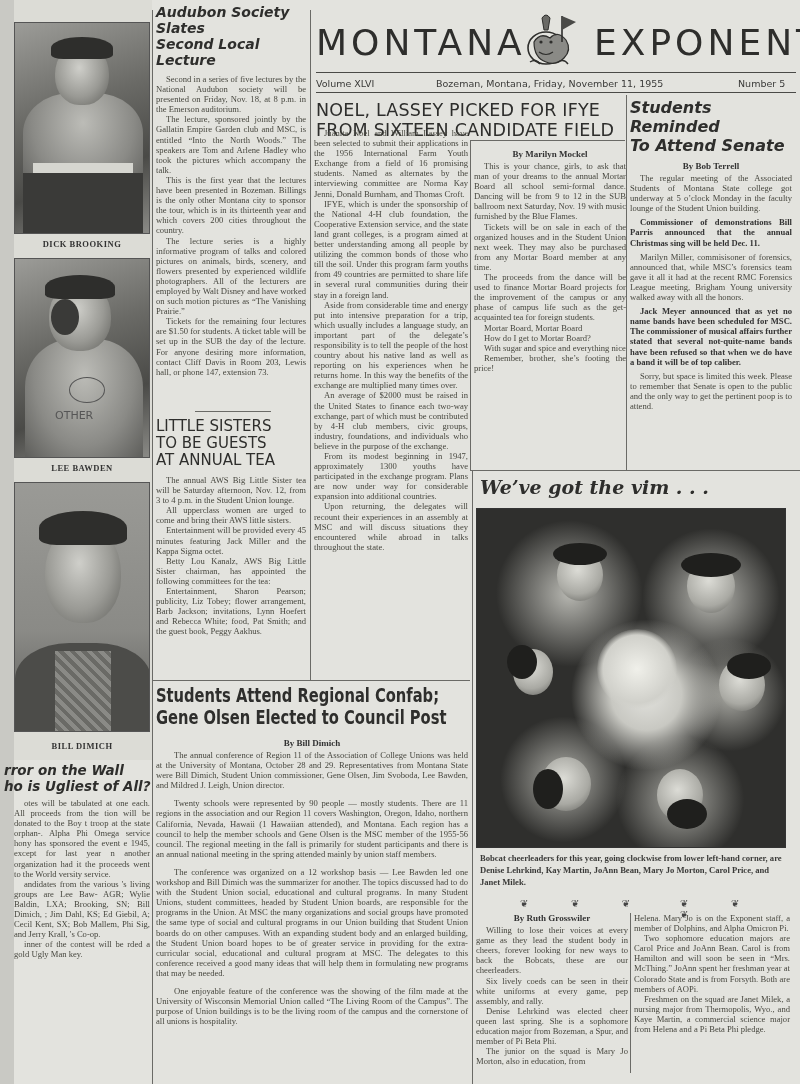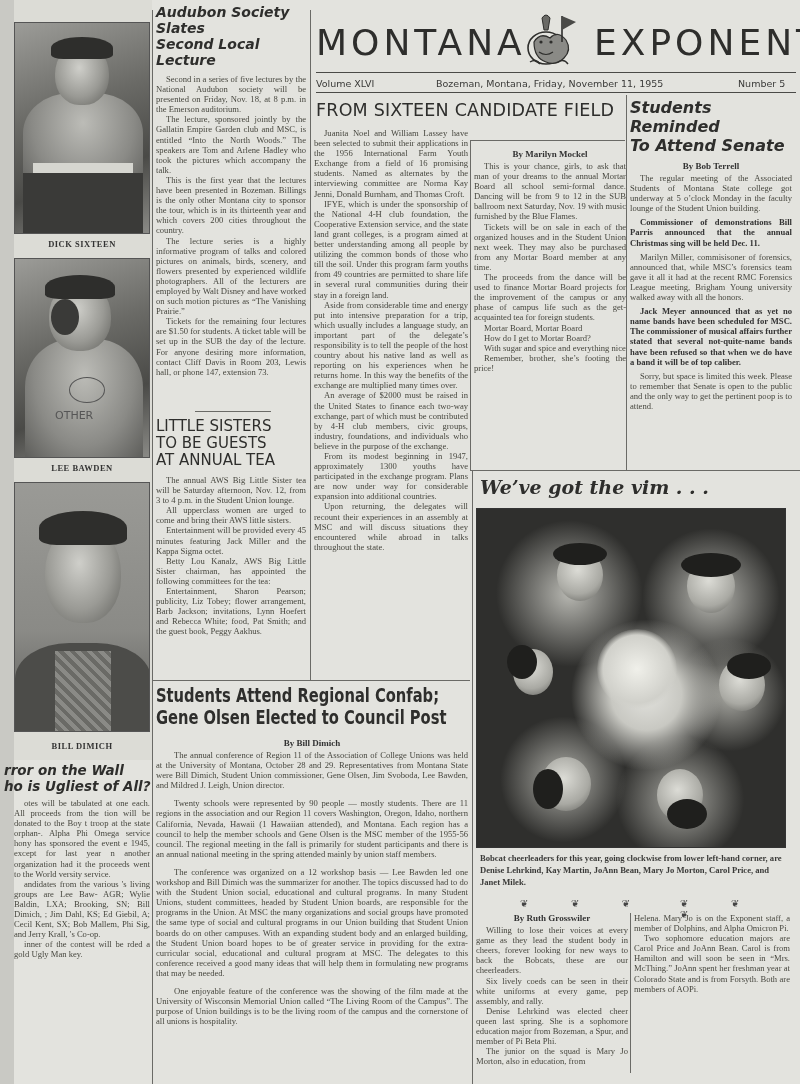--- a/index.html
+++ b/index.html
@@ -85,21 +85,21 @@
 <div class="abs" style="left:0;top:0;width:152px;height:760px;background:#dcdcd6;">
   <div class="abs" style="left:0;top:0;width:14px;height:1084px;background:#c9c9c4;"></div>
 
   <div class="photo" style="left:14px;top:22px;width:136px;height:212px;">
     <div class="torso" style="left:8px;top:70px;width:120px;height:100px;"></div>
     <div class="abs" style="left:8px;top:150px;width:120px;height:62px;background:#3a3a38;"></div>
     <div class="abs" style="left:18px;top:140px;width:100px;height:10px;background:#d6d6d0;"></div>
     <div class="face" style="left:40px;top:20px;width:54px;height:62px;"></div>
     <div class="hair" style="left:36px;top:14px;width:62px;height:22px;"></div>
   </div>
-  <div class="caption" style="left:14px;top:239px;width:136px;">DICK SIXTEEN</div>
+  <div class="caption" style="left:14px;top:239px;width:136px;">DICK BROOKING</div>
 
   <div class="photo" style="left:14px;top:258px;width:136px;height:200px;">
     <div class="torso" style="left:10px;top:80px;width:118px;height:120px;"></div>
     <div class="face" style="left:34px;top:22px;width:62px;height:70px;"></div>
     <div class="hair" style="left:30px;top:16px;width:70px;height:24px;"></div>
     <div class="abs" style="left:36px;top:40px;width:28px;height:36px;border-radius:50%;background:#3a3a38;"></div>
     <div class="abs" style="left:54px;top:118px;width:36px;height:26px;border:1px solid #555;border-radius:50% 50% 50% 50%;"></div>
     <div class="abs hd-sans" style="left:40px;top:150px;font-size:11px;color:#555;">OTHER</div>
   </div>
   <div class="caption" style="left:14px;top:463px;width:136px;">LEE BAWDEN</div>
@@ -176,20 +176,21 @@
   </div>
   <div class="abs masthead-title" style="left:282px;top:14px;">EXPONENT</div>
   <div class="rule-h" style="left:4px;top:64px;width:480px;background:#4a4a47;"></div>
   <div class="abs dateline" style="left:4px;top:70px;">Volume XLVI</div>
   <div class="abs dateline" style="left:124px;top:70px;">Bozeman, Montana, Friday, November 11, 1955</div>
   <div class="abs dateline" style="left:426px;top:70px;">Number 5</div>
   <div class="rule-h" style="left:4px;top:84px;width:480px;background:#4a4a47;"></div>
 </div>
 
 <div class="abs hd-sans" style="left:316px;top:100px;width:310px;font-size:17.5px;line-height:20px;color:#2e2e2c;letter-spacing:0.2px;">
+  <div>NOEL, LASSEY PICKED FOR IFYE</div>
   <div>FROM SIXTEEN CANDIDATE FIELD</div>
 </div>
 <div class="abs col-text" style="left:314px;top:128px;width:154px;">
   <p>Juanita Noel and William Lassey have been selected to submit their applications in the 1956 International Farm Youth Exchange from a field of 16 promising students. Named as alternates by the interviewing committee are Norma Kay Jenni, Donald Burnham, and Thomas Croft.</p>
   <p>IFYE, which is under the sponsorship of the National 4-H club foundation, the Cooperative Extension service, and the state land grant colleges, is a program aimed at better understanding among all people by utilizing the common bonds of those who till the soil. Under this program farm youths from 49 countries are permitted to share life in several rural communities during their stay in a foreign land.</p>
   <p>Aside from considerable time and energy put into intensive preparation for a trip, which usually includes a language study, an important part of the delegate’s responsibility is to tell the people of the host country about his native land as well as reporting on his experiences when he returns home. In this way the benefits of the exchange are multiplied many times over.</p>
   <p>An average of $2000 must be raised in the United States to finance each two-way exchange, part of which must be contributed by 4-H club members, civic groups, industry, foundations, and individuals who believe in the purpose of the exchange.</p>
   <p>From its modest beginning in 1947, approximately 1300 youths have participated in the exchange program. Plans are now under way for considerable expansion into additional countries.</p>
   <p>Upon returning, the delegates will recount their experiences in an assembly at MSC and will discuss situations they encountered while abroad in talks throughout the state.</p>
 </div>
@@ -256,20 +257,21 @@
   <div class="byline" style="margin-top:0;">By Ruth Grosswiler</div>
   <p>Willing to lose their voices at every game as they lead the student body in cheers, forever looking for new ways to back the Bobcats, these are our cheerleaders.</p>
   <p>Six lively coeds can be seen in their white uniforms at every game, pep assembly, and rally.</p>
   <p>Denise Lehrkind was elected cheer queen last spring. She is a sophomore education major from Bozeman, a Spur, and member of Pi Beta Phi.</p>
   <p>The junior on the squad is Mary Jo Morton, also in education, from</p>
 </div>
 <div class="rule-v" style="left:630px;top:913px;height:160px;"></div>
 <div class="abs col-text" style="left:634px;top:913px;width:156px;">
   <p style="text-indent:0;">Helena. Mary Jo is on the Exponent staff, a member of Dolphins, and Alpha Omicron Pi.</p>
   <p>Two sophomore education majors are Carol Price and JoAnn Bean. Carol is from Hamilton and will soon be seen in “Mrs. McThing.” JoAnn spent her freshman year at Colorado State and is from Forsyth. Both are members of AOPi.</p>
+  <p>Freshmen on the squad are Janet Milek, a nursing major from Thermopolis, Wyo., and Kaye Martin, a commercial science major from Helena and a Pi Beta Phi pledge.</p>
 </div>
 
 <div class="rule-h" style="left:152px;top:680px;width:318px;"></div>
 <div class="rule-v" style="left:472px;top:470px;height:614px;"></div>
 
 <div class="abs" style="left:156px;top:684px;width:312px;">
   <div style="font-family:'DejaVu Sans Condensed','DejaVu Sans',sans-serif;font-weight:bold;font-size:19px;line-height:22px;color:#2e2e2c;transform:scaleX(0.86);transform-origin:left;white-space:nowrap;">
     <div>Students Attend Regional Confab;</div>
     <div>Gene Olsen Elected to Council Post</div>
   </div>

